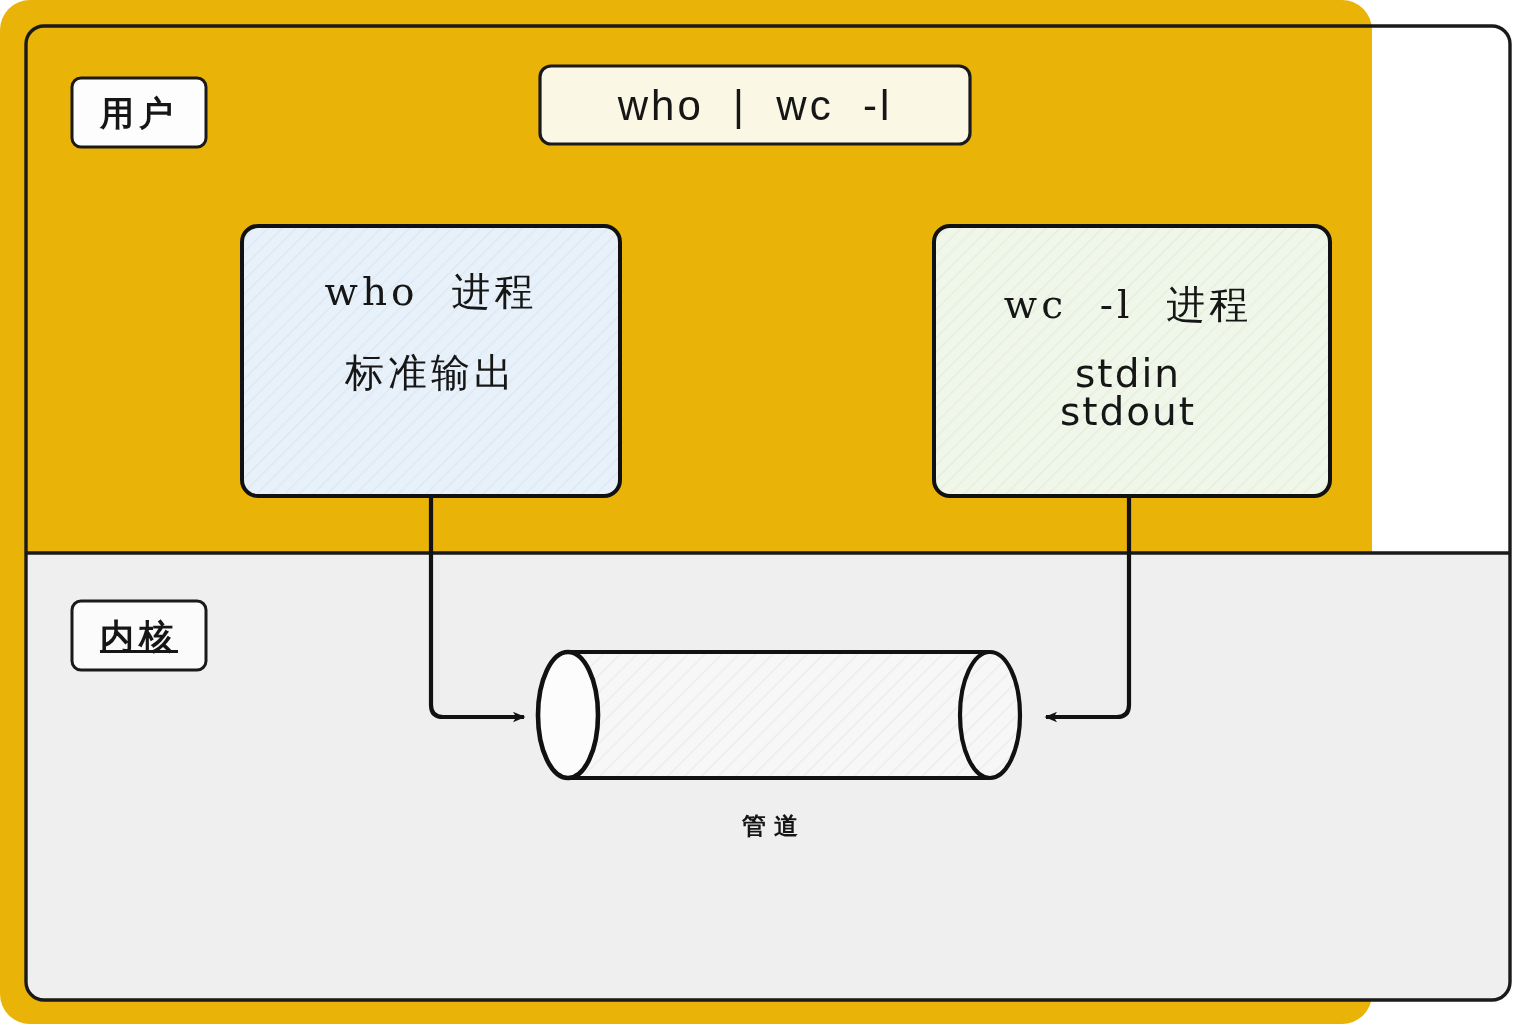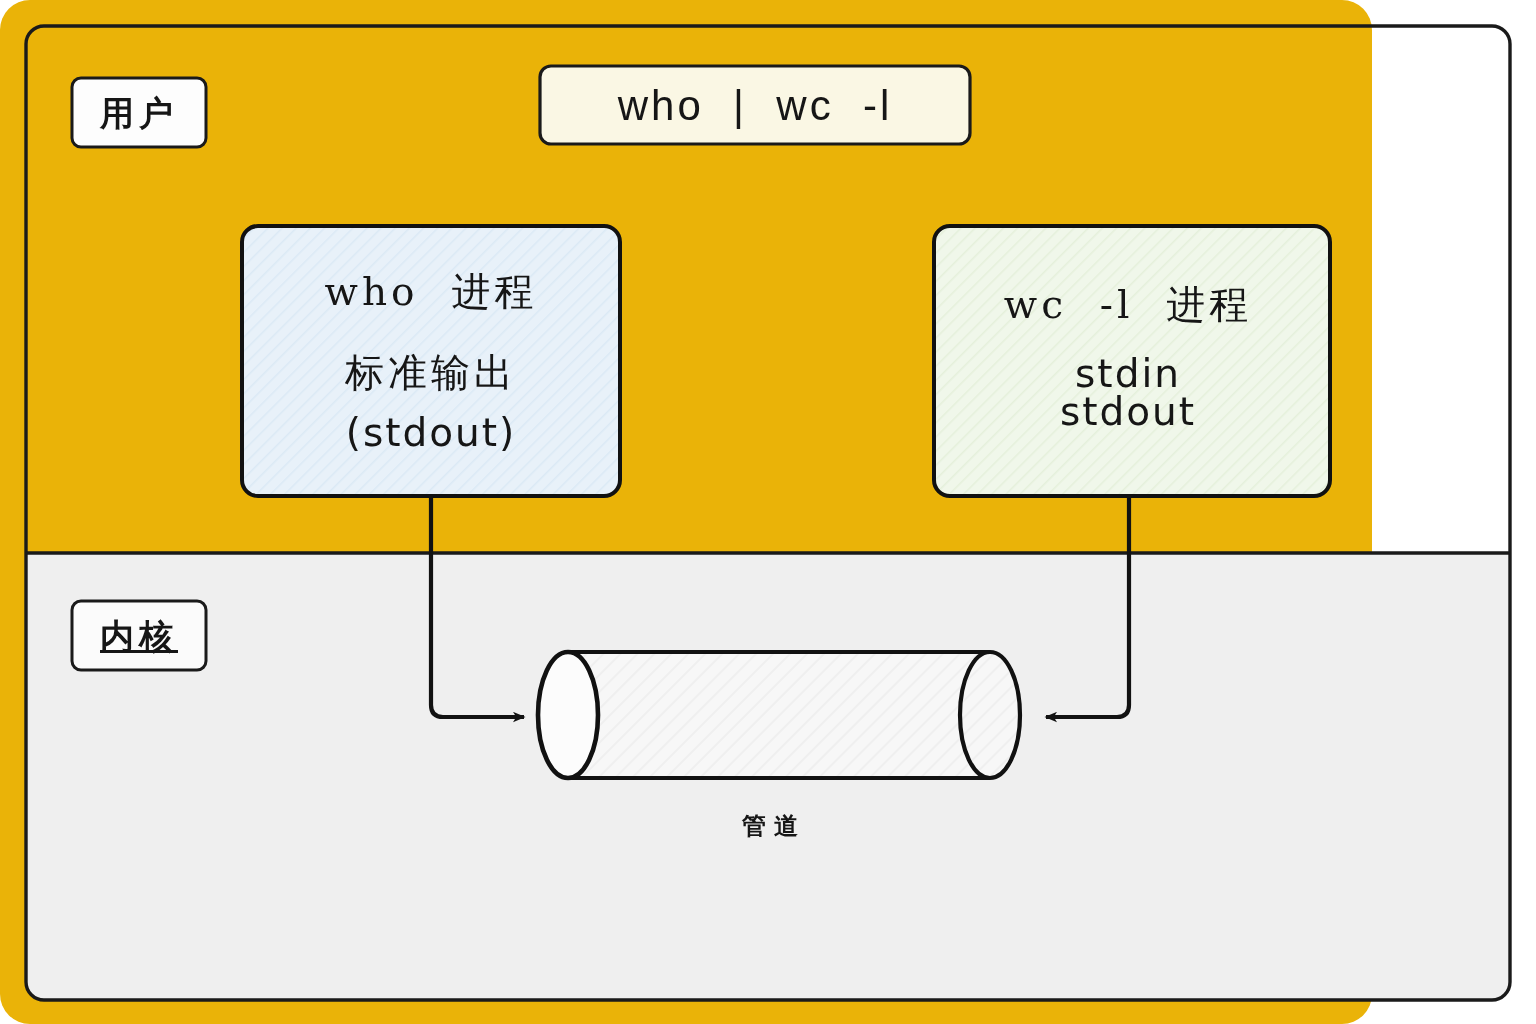--- a/index.html
+++ b/index.html
@@ -142,21 +142,20 @@
   <div class="txt centerline label-zone" style="left:139px; top:113px;">用户</div>
 
   <div class="txt centerline label-zone" style="left:139px; top:636px;text-decoration:underline;">内核</div>
 
   <div class="txt centerline cmd-text" style="left:755px; top:106px;">who  |  wc  -l</div>
 
   <div class="txt centerline box-line-cjk" style="left:431px; top:291px;">who  进程</div>
 
   <div class="txt centerline box-line-cjk" style="left:431px; top:372px;">标准输出</div>
 
-  <div class="txt centerline box-line" style="left:431px; top:432px;">(stdout)</div>
 
   <div class="txt centerline box-line-cjk" style="left:1128px; top:304px;">wc  -l  进程</div>
 
   <div class="txt centerline box-line" style="left:1128px; top:373px;">stdin</div>
 
   <div class="txt centerline box-line" style="left:1128px; top:411px;">stdout</div>
 
   <div class="txt centerline pipe-caption" style="left:774px; top:826px;">管道</div>
 
 </div>

